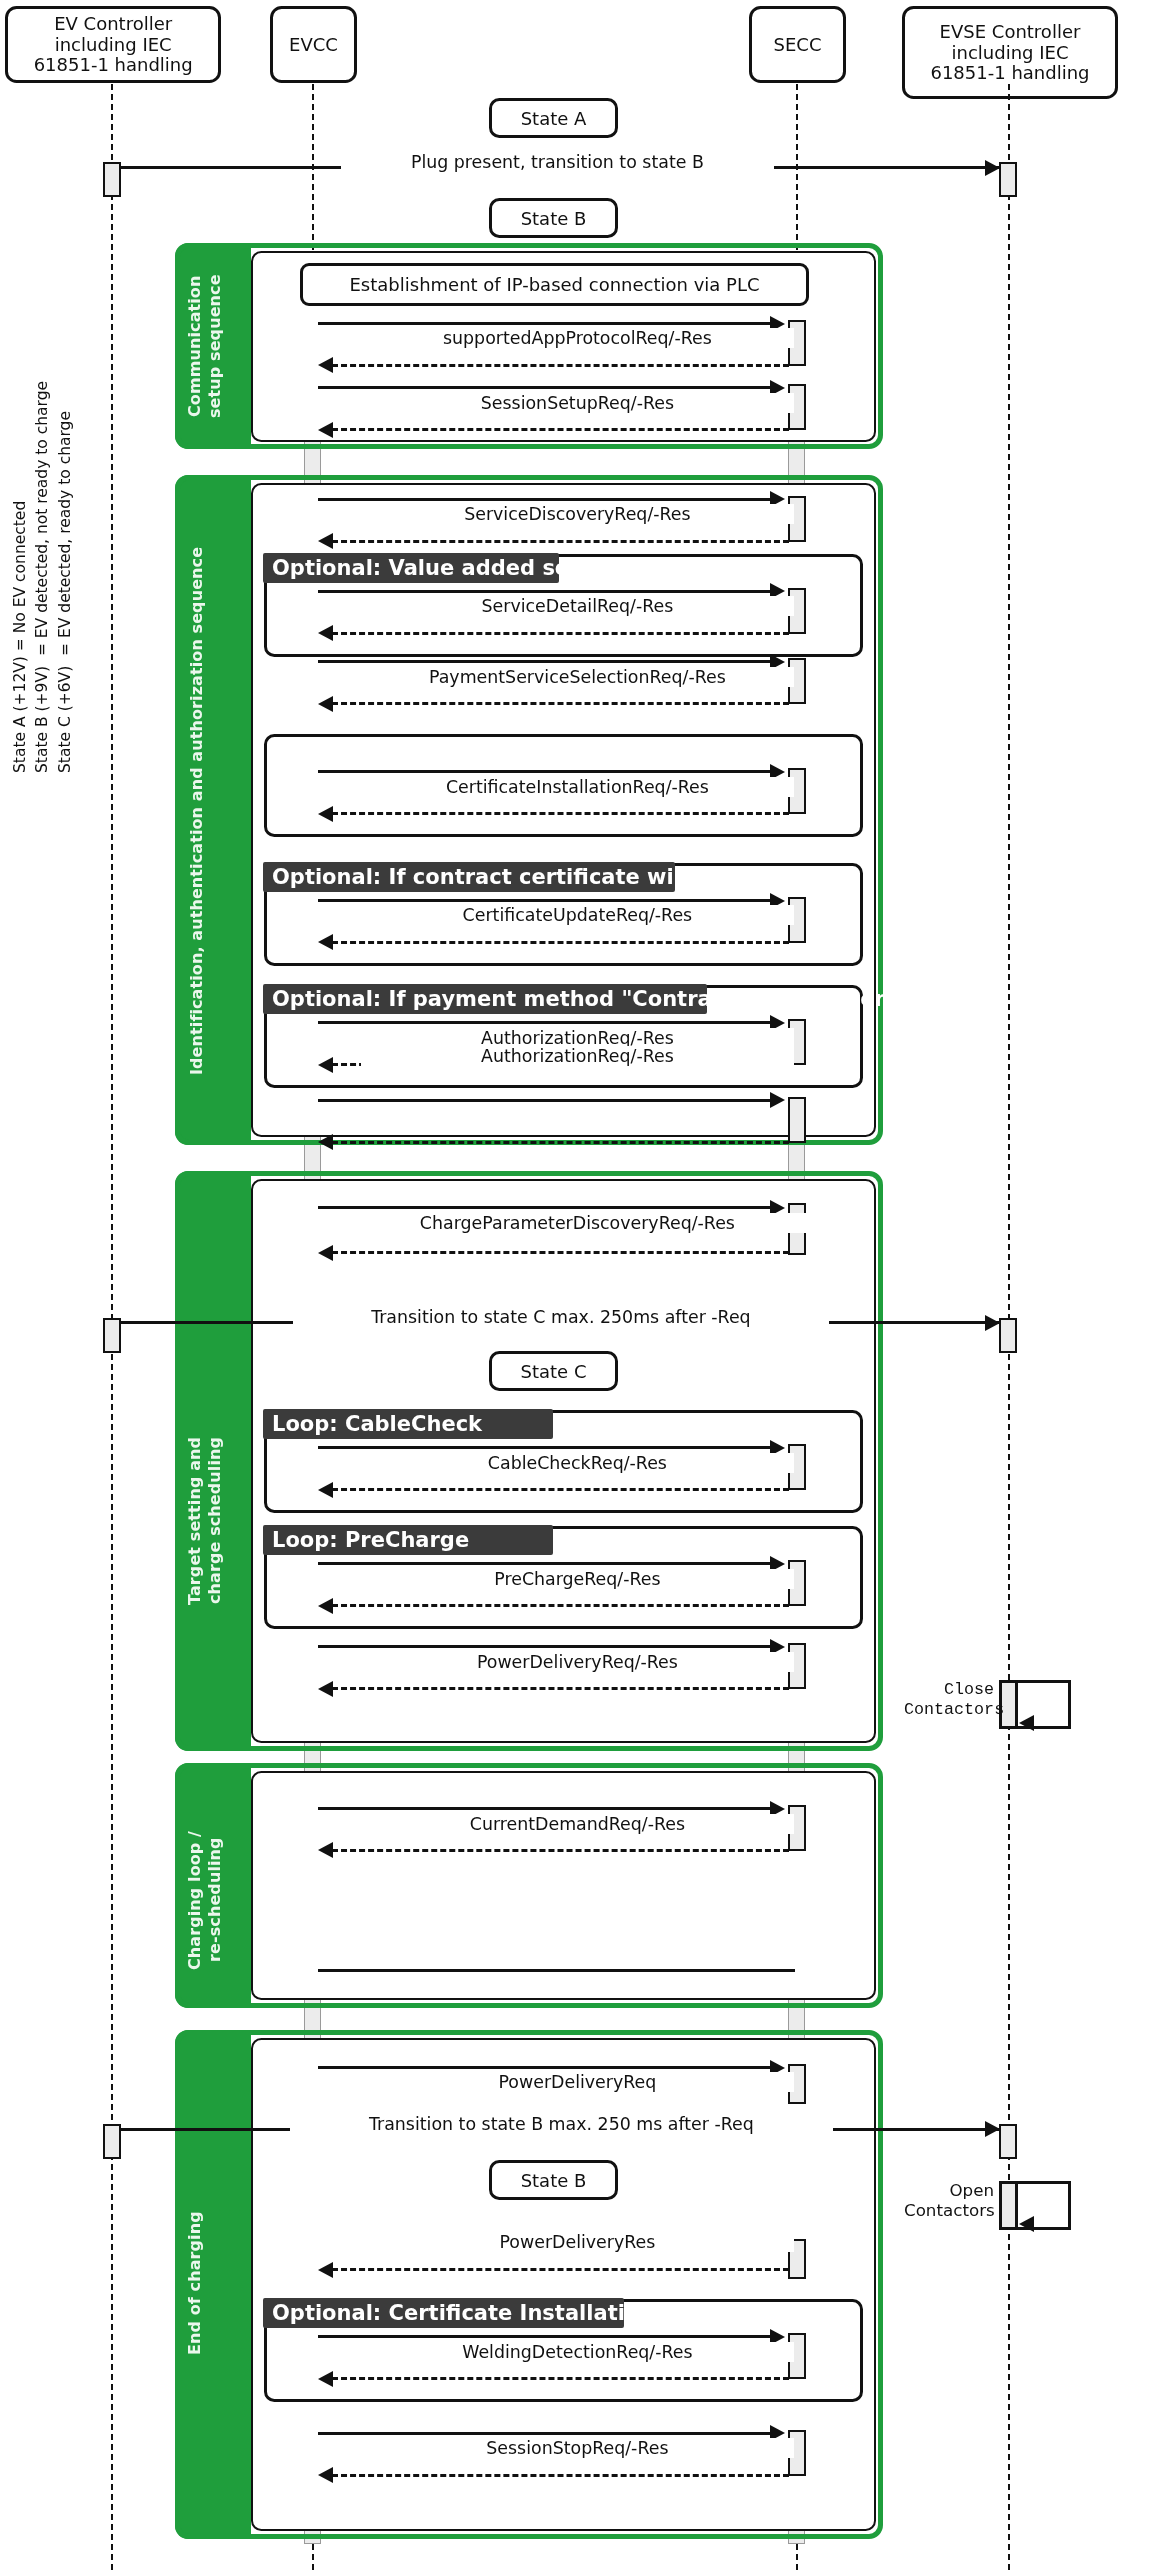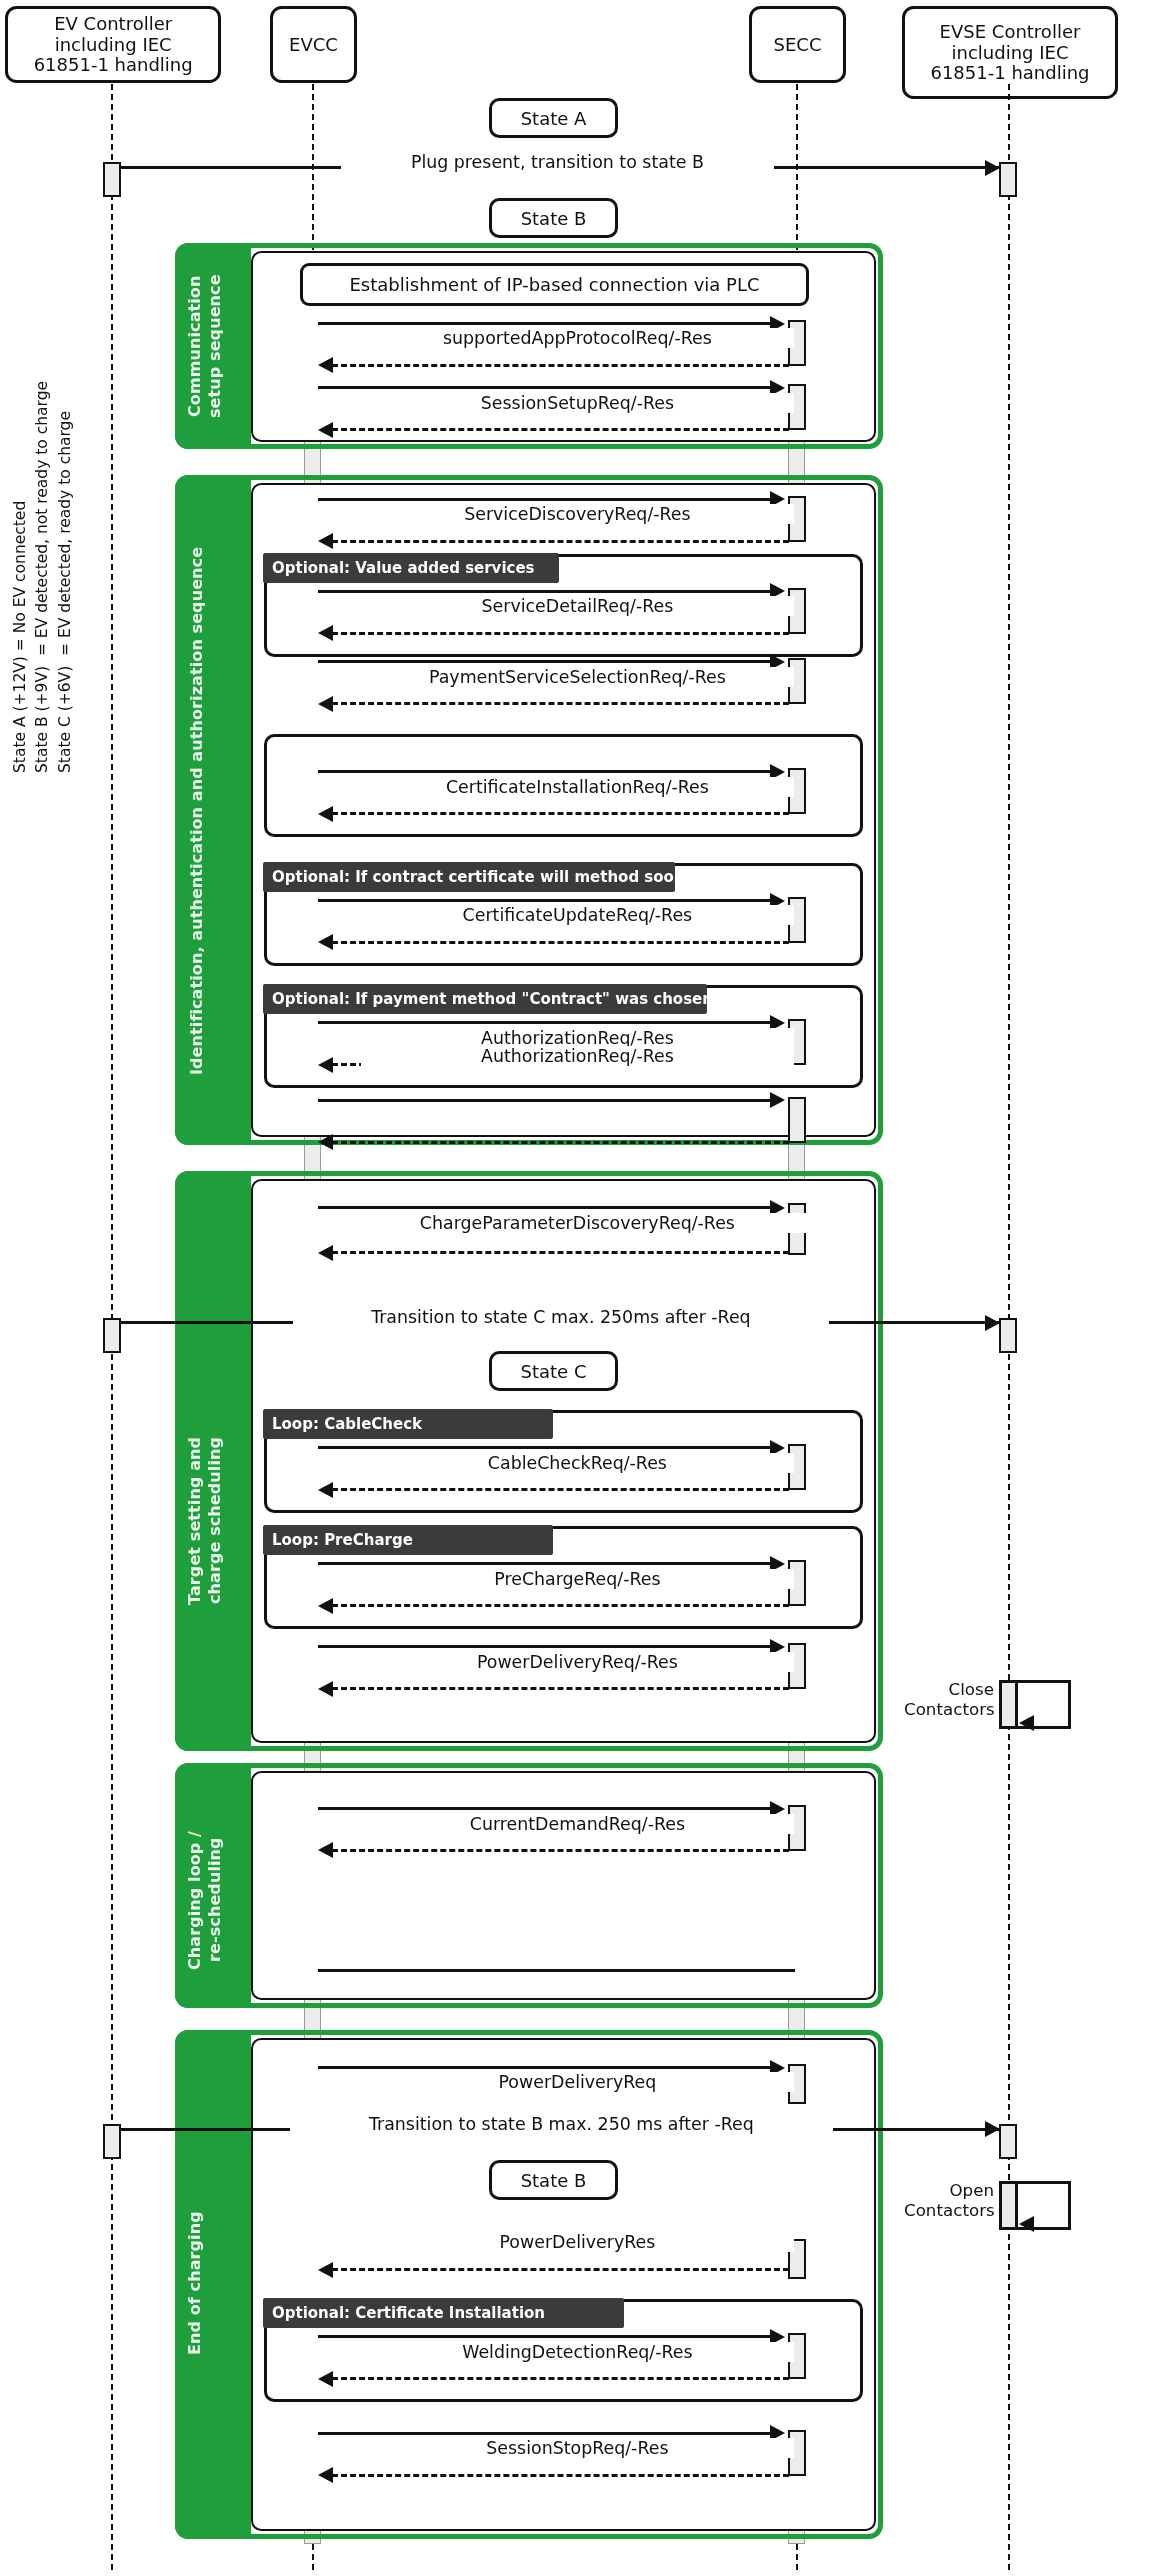--- a/index.html
+++ b/index.html
@@ -73,21 +73,21 @@
     display:flex;align-items:center;justify-content:center;font-size:18px;color:#111;
     box-sizing:border-box;
   }
 
   
   .frag{
     position:absolute;border:3.2px solid #111;border-radius:10.3px;background:transparent;
     box-sizing:border-box;
   }
   .frag-tag{
-    position:absolute;background:#3b3b3b;color:#fff;font-size:15px;font-weight:700;
+    position:absolute;background:#3b3b3b;color:#fff;font-size:21px;font-weight:700;
     display:flex;align-items:center;padding:6px 9px;box-sizing:border-box;
     border-radius:1.9px;white-space:nowrap;
   }
 
   
   .selfbox{position:absolute;border:3.2px solid #111;background:#fff;box-sizing:border-box;}
   .selflabel{
     position:absolute;font-size:16.7px;color:#111;text-align:center;line-height:1.18;
     white-space:pre;
   }
@@ -281,21 +281,21 @@
   <div class="act" style="left:788px;top:1643px;width:18px;height:46px;"></div>
   <div class="msg" style="left:318px;top:1645px;width:461px;"></div>
   <div class="arrowR" style="left:770px;top:1639px;"></div>
   <div class="msglabel" style="left:361px;top:1652px;width:425px;">PowerDeliveryReq/-Res</div>
   <div class="msg dashed" style="left:332px;top:1687px;width:457px;"></div>
   <div class="arrowL" style="left:318px;top:1681px;"></div>
 
   <div class="selfbox" style="left:1003px;top:1680px;width:68px;height:49px;"></div>
   <div class="selfbox" style="left:999px;top:1680px;width:19.3px;height:49px;background:#ececec;"></div>
   <div class="arrowL" style="left:1019px;top:1715px;"></div>
-  <div class="selflabel" style="left:904px;top:1680px;width:90px;text-align:right;">Close
+  <div class="selflabel" style="left:904px;top:1680px;width:90px;text-align:right;font-family:Liberation Mono, monospace;">Close
 Contactors</div>
 
   <div class="phase-band" style="left:175px;top:1763px;width:76px;height:245px;"></div>
   <div class="phase" style="left:175px;top:1763px;width:708px;height:245px;"></div>
   <div class="phase-label" style="left:185px;top:1810px;height:180px;width:58px;">Charging loop /
 re-scheduling</div>
   <div class="phase-inner" style="left:251px;top:1771px;width:625px;height:229px;"></div>
 
   <div class="act" style="left:788px;top:1805px;width:18px;height:46px;"></div>
   <div class="msg" style="left:318px;top:1807px;width:461px;"></div>

